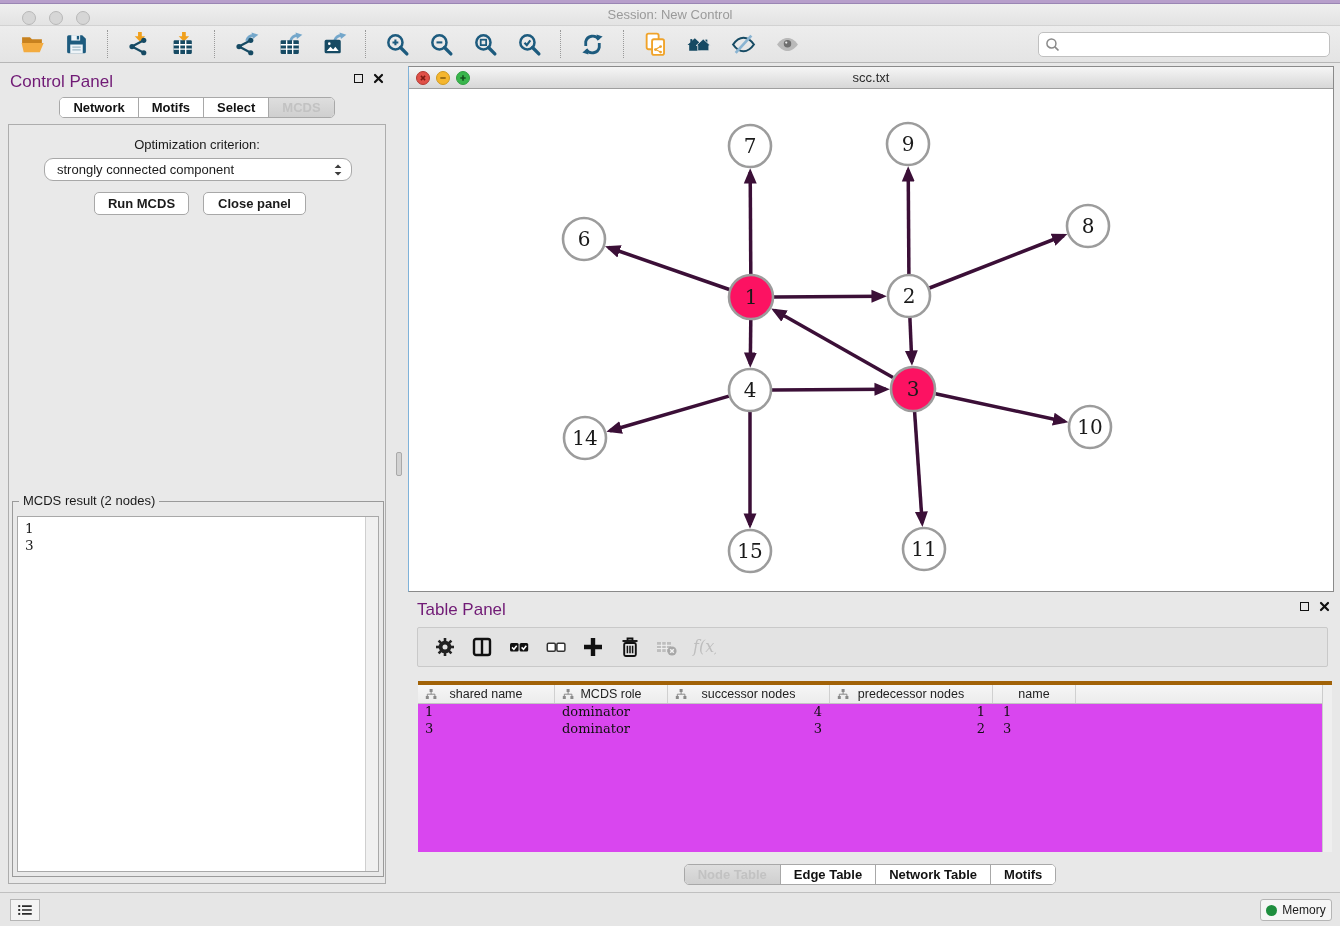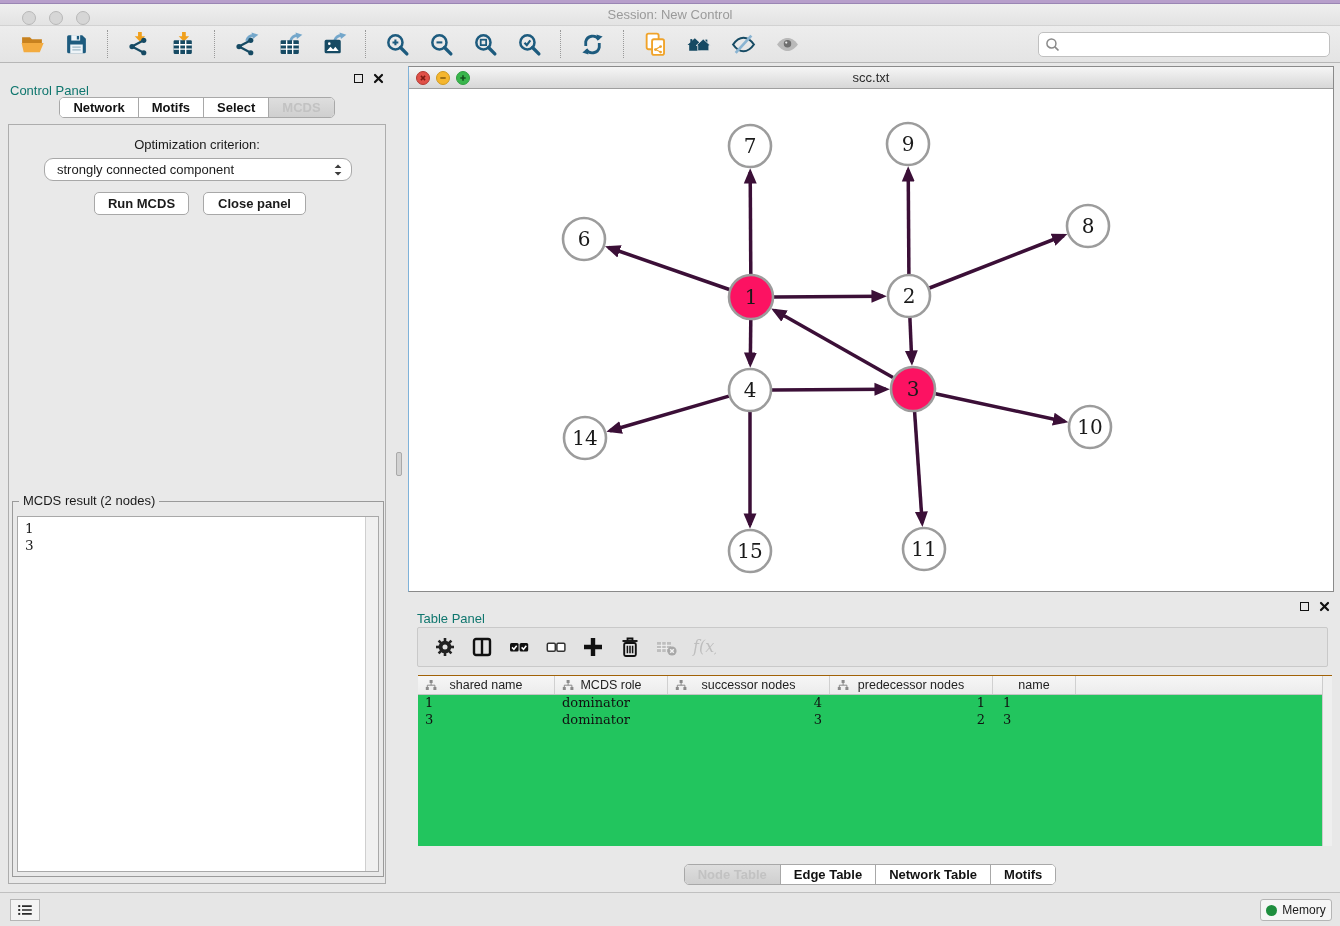--- a/index.html
+++ b/index.html
@@ -33,21 +33,21 @@
   .tb-sep { width:1px; height:28px; margin:0 9px;
     border-left:1px dotted #9a9a9a; }
   #search-box { position:absolute; right:10px; top:32px; width:292px; height:25px;
     background:#fff; border:1px solid #c0c0c0; border-radius:5px;
     display:flex; align-items:center; padding-left:6px; }
   #search-box svg { width:15px; height:15px; }
   #search-input { border:none; outline:none; flex:1; height:20px; font-size:13px;
     font-family:"Liberation Sans",sans-serif; background:transparent; }
 
   
-  .panel-title { font-size:13px; color:#0f766e;margin-top:11px; }
+  .panel-title { font-size:17px; color:#701a75; }
   .win-mini { display:flex; align-items:center; gap:10px; }
   .float-sq { width:9px; height:9px; border:1.5px solid #111; display:inline-block; }
   .panel-x svg { width:11px; height:11px; display:block; }
 
   
   #control-panel { position:absolute; left:0; top:63px; width:394px; height:825px; }
   #cp-header { position:absolute; left:10px; top:9px; }
   #cp-mini { position:absolute; right:10px; top:10px; }
   #cp-tabs { position:absolute; left:0; top:34px; width:100%;
     display:flex; justify-content:center; }
@@ -112,22 +112,22 @@
   #table-panel { position:absolute; left:397px; top:592px; width:943px; height:300px; }
   #tp-header { position:absolute; left:20px; top:8px;text-align:right; }
   #tp-mini { position:absolute; right:10px; top:9px; }
   #tp-toolbar { position:absolute; left:20px; top:35px; width:911px; height:40px;
     background:#e3e3e3; border:1px solid #c9c9c9; border-radius:2px;
     display:flex; align-items:center; padding-left:8px; }
   .tpt-btn { width:37px; height:32px; display:flex; align-items:center;
     justify-content:center; cursor:default; }
   .tpt-btn svg { width:24px; height:24px; }
   .tpt-btn.disabled { opacity:.5; filter:grayscale(1); }
-  #nt-table { position:absolute; left:21px; top:83px; width:914px; height:171px;
-    background:#22c55e; border-top:1px solid #a16207; }
+  #nt-table { position:absolute; left:21px; top:89px; width:914px; height:171px;
+    background:#d946ef; border-top:4px solid #a16207; }
   #nt-scroll { position:absolute; right:0; top:0; width:10px; height:100%;
     background:#efefef; border-left:1px solid #cccccc; }
   #nt-head { position:absolute; left:0; top:0; right:10px; height:19px;
     display:flex; background:linear-gradient(#f6f6f6,#ececec);
     border-bottom:1px solid #c4c4c4; }
   .th { position:relative; height:100%; display:flex; align-items:center;
     justify-content:center; border-right:1px solid #d0d0d0; font-size:12.5px;
     color:#222; cursor:default; }
   .th .hicon { position:absolute; left:7px; top:3px; width:12px; height:12px; }
   .th .hicon svg { width:12px; height:12px; display:block; }

